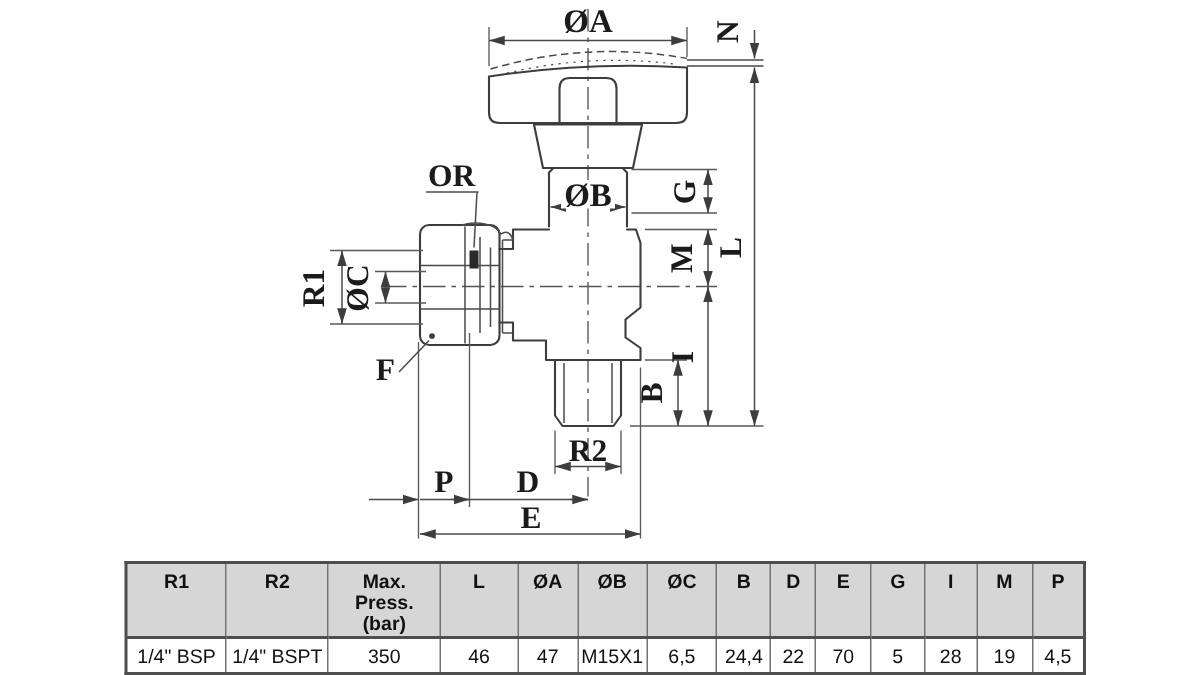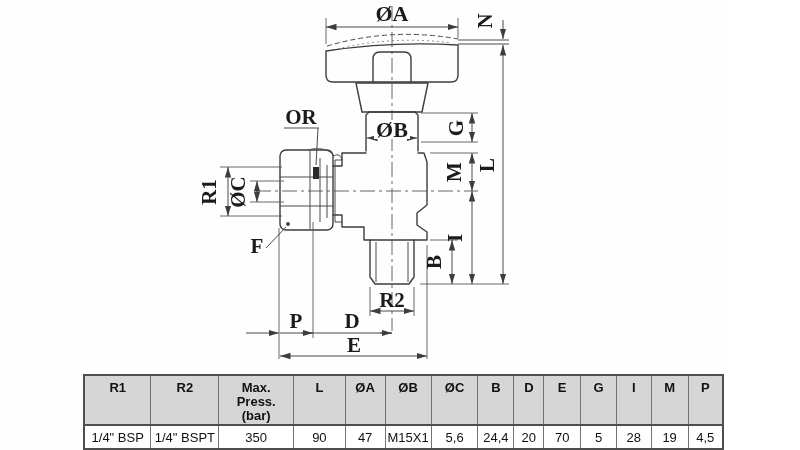--- a/index.html
+++ b/index.html
@@ -190,26 +190,26 @@
             <th>
               <div>P</div>
             </th>
           </tr>
       </thead>
       <tbody>
           <tr>
             <td>1/4" BSP</td>
             <td>1/4" BSPT</td>
             <td>350</td>
-            <td>90</td>
+            <td>46</td>
             <td>47</td>
             <td>M15X1</td>
-            <td>5,6</td>
+            <td>6,5</td>
             <td>24,4</td>
-            <td>20</td>
+            <td>22</td>
             <td>70</td>
             <td>5</td>
             <td>28</td>
             <td>19</td>
             <td>4,5</td>
           </tr>
         </tbody>
     </table>
   </div>
 

